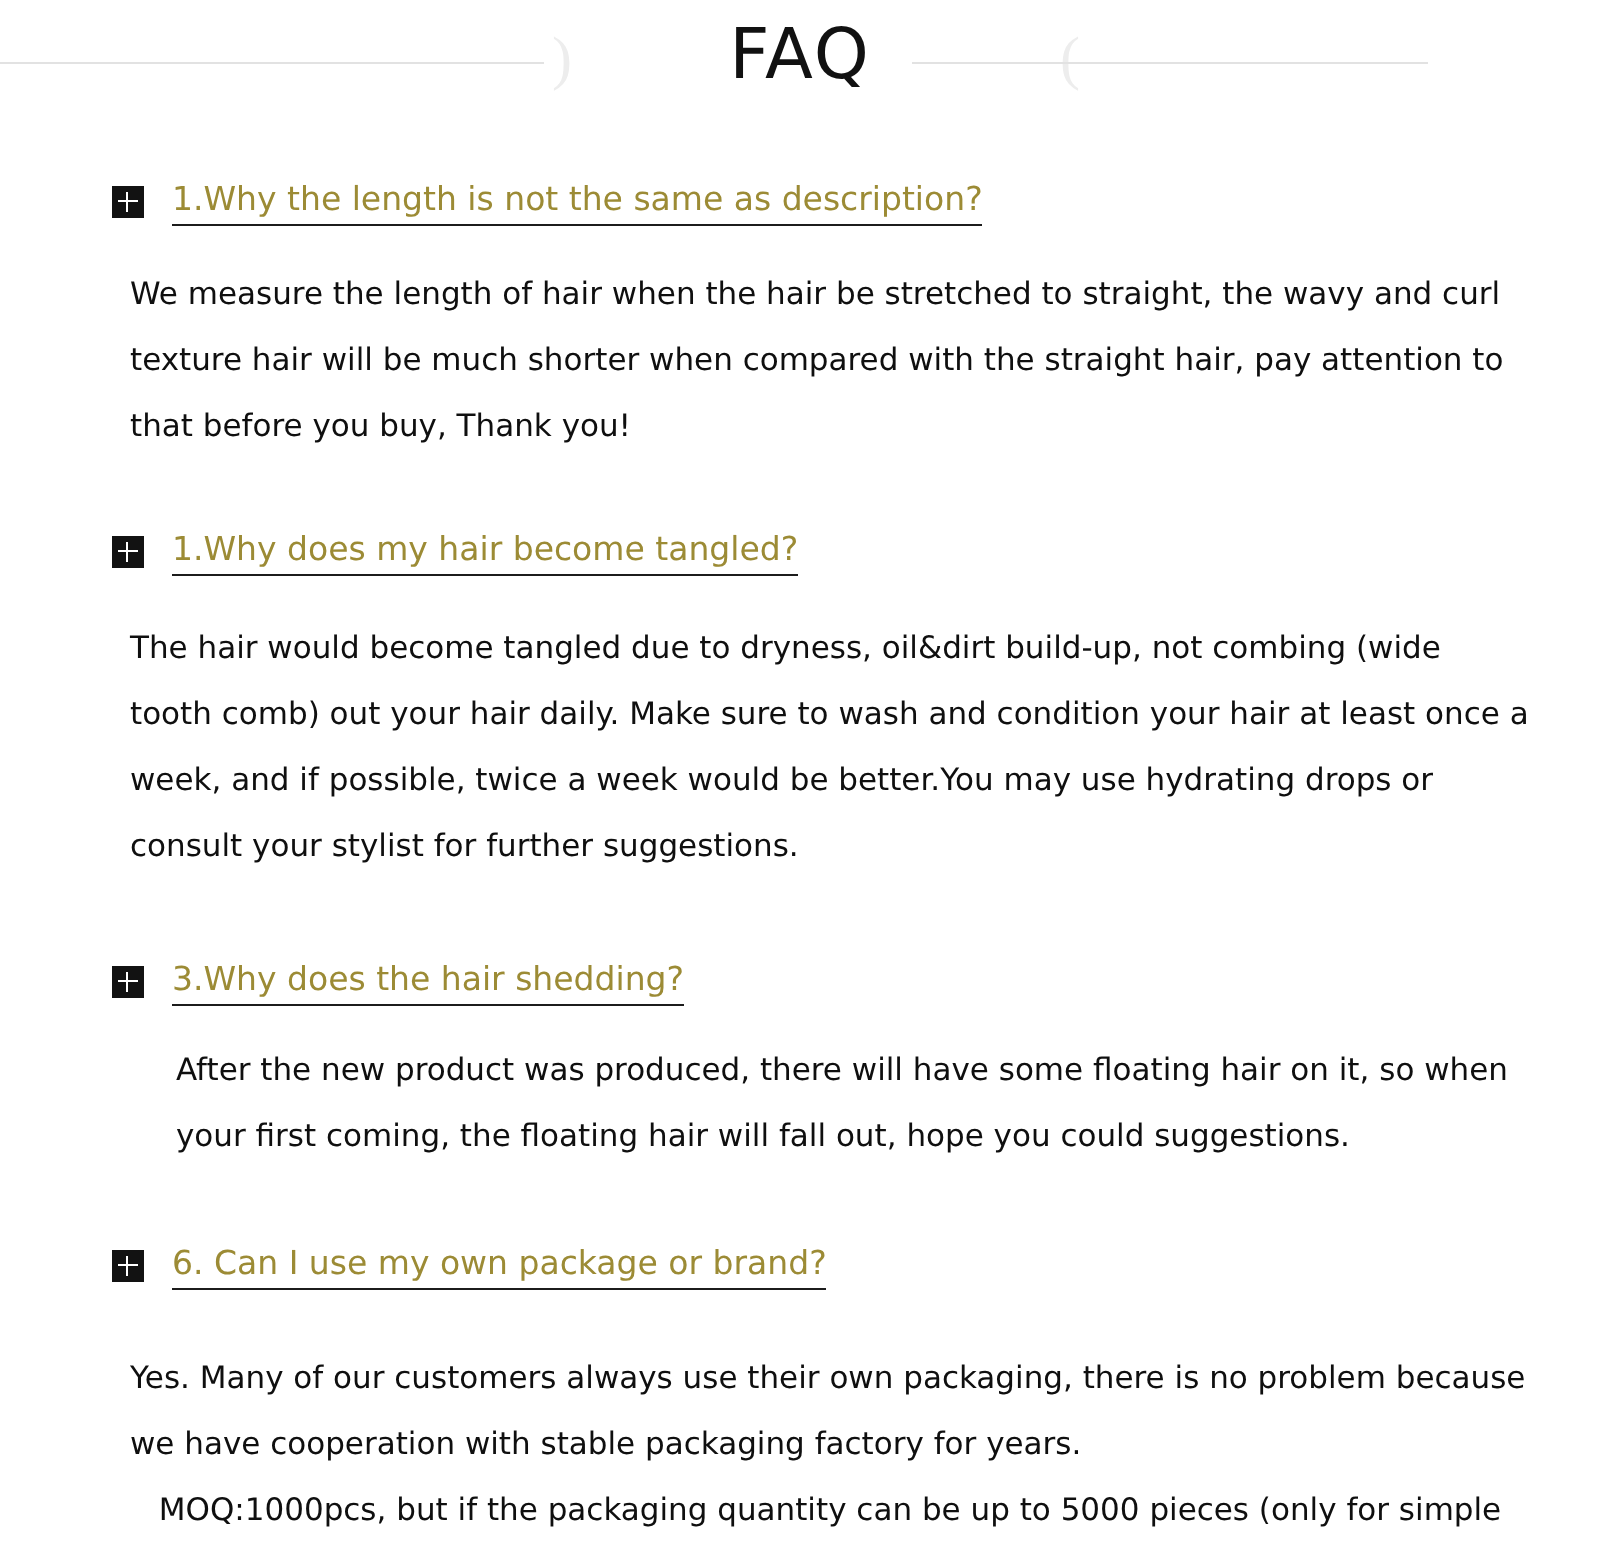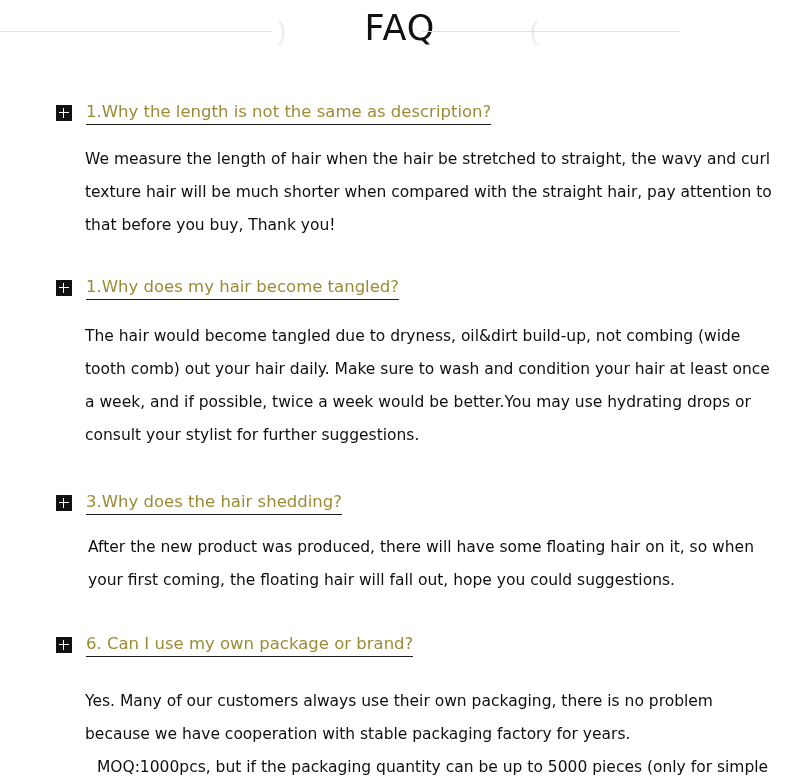--- a/index.html
+++ b/index.html
@@ -14,20 +14,21 @@
     color: #1a1a1a;
     overflow: hidden;
     position: relative;
   }
 
   
   .faq-header {
     position: relative;
     height: 62px;
     width: 680px;
+    padding-left: 34px;
   }
   .faq-header .rule {
     position: absolute;
     top: 31px;
     height: 1px;
     background: #e2e2e2;
   }
   .faq-header .rule-left  { left: 0px;   width: 272px; }
   .faq-header .rule-right { right: 0px;  width: 258px; }
 
@@ -101,32 +102,32 @@
     line-height: 20px;
     color: #9c8b35;
     font-family: "DejaVu Sans", sans-serif;
     border-bottom: 1.5px solid #1c1c1c;
     padding-bottom: 2px;
     white-space: nowrap;
   }
 
   .faq-answer {
     margin: 0;
-    padding-left: 85px;
+    padding-left: 65px;
     padding-right: 20px;
     font-size: 15.5px;
     line-height: 33px;
     color: #0f0f0f;
     font-family: "DejaVu Sans", sans-serif;
     max-width: 700px;
   }
   .faq-answer.indented { padding-left: 88px; }
 
   
-  #item-0 { margin-top: 40px; }
+  #item-0 { margin-top: 28px; }
   #item-0 .faq-answer { margin-top: 18px; }
 
   #item-1 { margin-top: 35px; }
   #item-1 .faq-answer { margin-top: 20px; }
 
   #item-2 { margin-top: 40px; }
   #item-2 .faq-answer { margin-top: 16px; }
 
   #item-3 { margin-top: 37px; }
   #item-3 .faq-answer { margin-top: 28px; }

